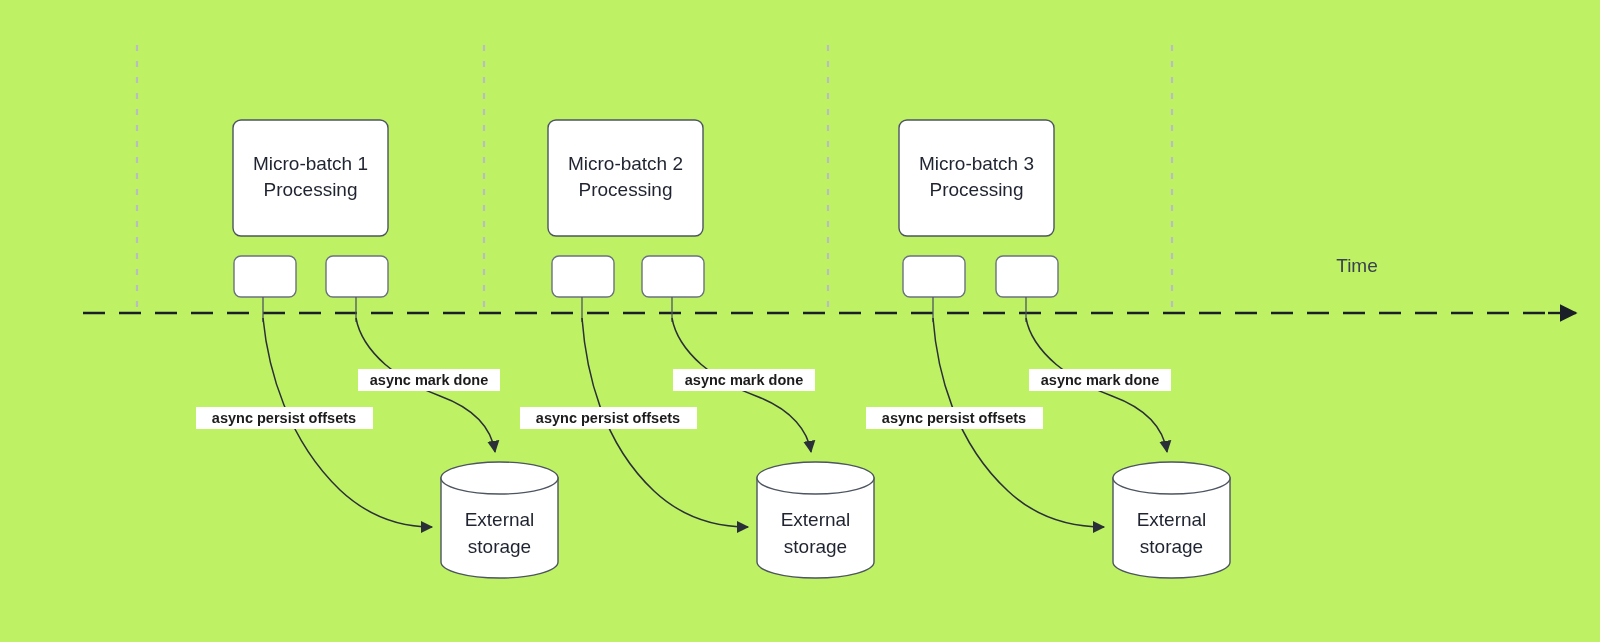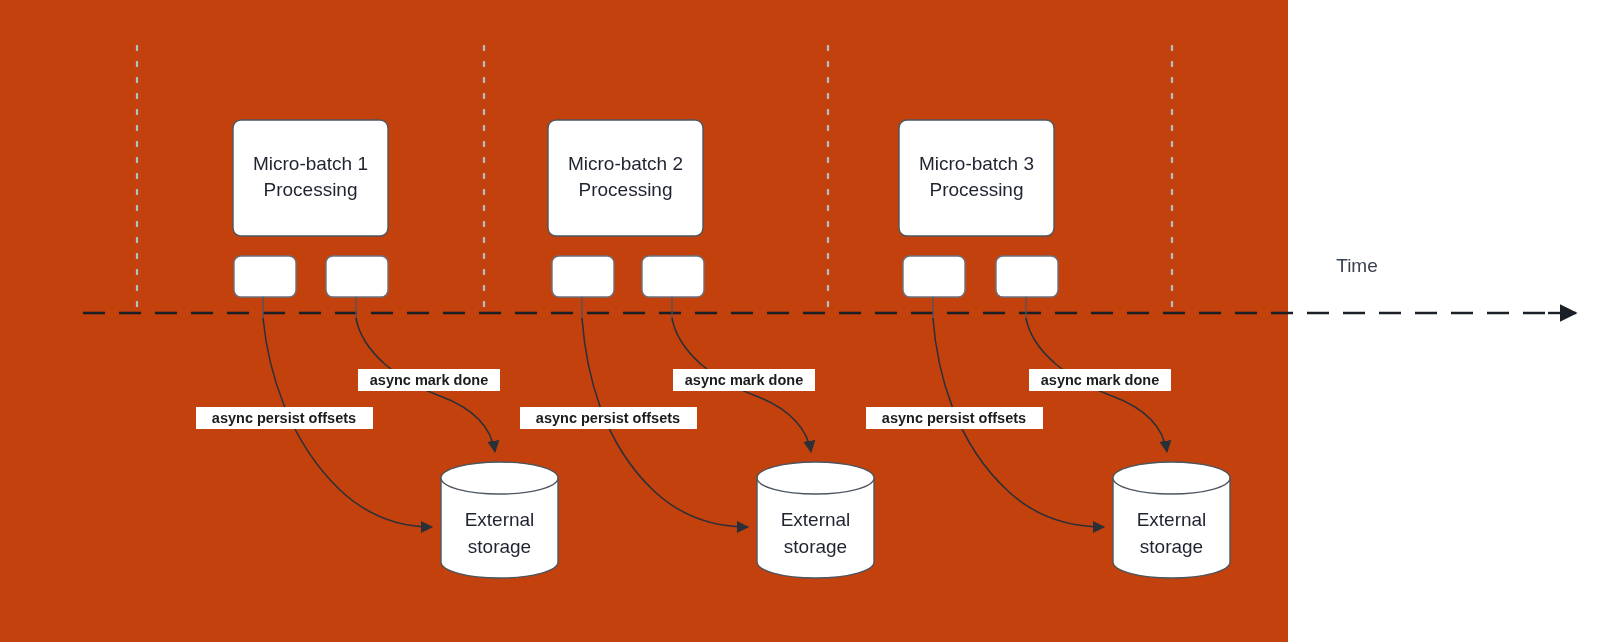--- a/index.html
+++ b/index.html
@@ -8,23 +8,23 @@
     background: #ffffff;
   }
   body {
     font-family: "Liberation Sans", sans-serif;
     width: 1600px;
     height: 642px;
     overflow: hidden;
   }
   #canvas {
     position: relative;
-    width: 1288px;
+    width: 1600px;
     height: 642px;
-    background: #c2410c;
+    background: #bef264;
   }
   svg#diagram {
     position: absolute;
     left: 0;
     top: 0;
     width: 1600px;
     height: 642px;
   }
   .node-label {
     font-family: "Liberation Sans", sans-serif;

